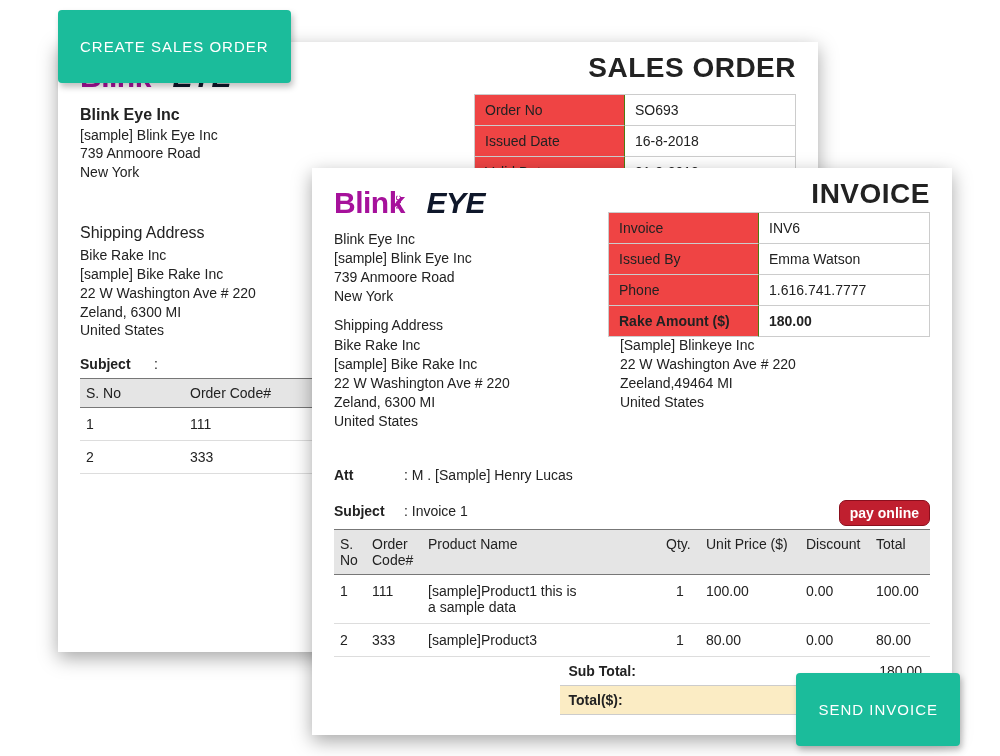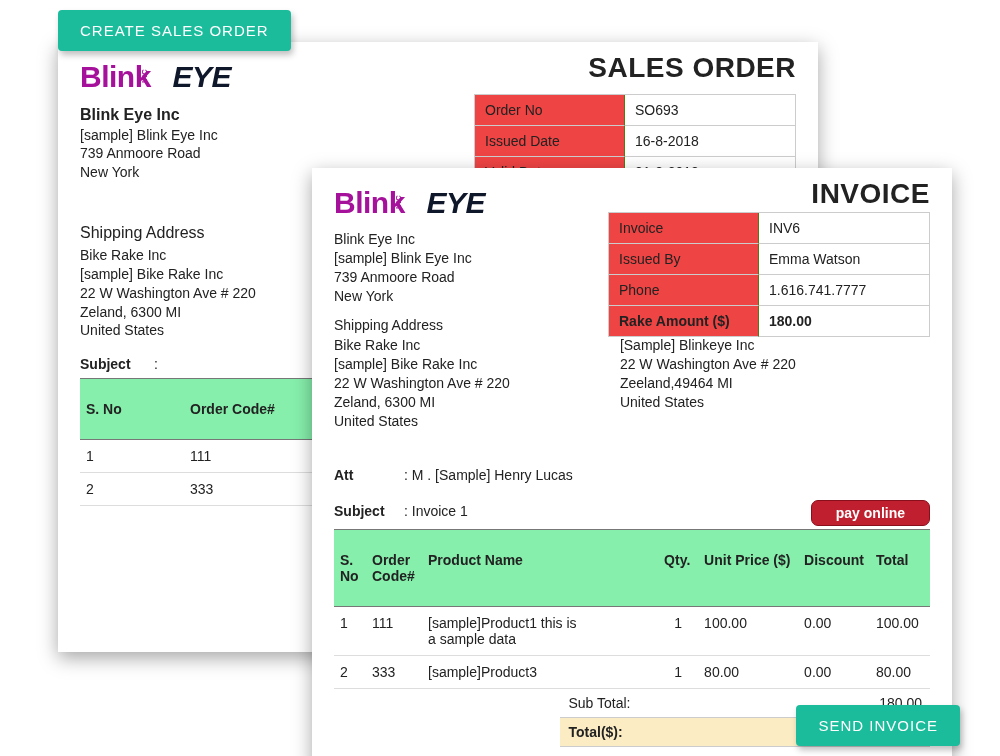--- a/index.html
+++ b/index.html
@@ -10,21 +10,21 @@
     font-family: Arial, Helvetica, sans-serif;
     background: #fff;
     position: relative;
     color: #222;
   }
   .btn {
     background: #1bbc9b;
     color: #fff;
     letter-spacing: 1px;
     font-size: 15px;
-    padding: 12px 22px;
+    padding: 28px 22px;
     border-radius: 4px;
     border: none;
     box-shadow: 2px 4px 6px rgba(0,0,0,.25);
     position: absolute;
     font-weight: 500;
   }
   .btn-create { top: 10px; left: 58px; z-index: 5; }
   .btn-send   { bottom: 10px; right: 40px; z-index: 5; }
 
   .doc {
@@ -107,57 +107,57 @@
   .att-line, .sub-line { font-size: 14px; }
   .att-line span.label, .sub-line span.label { display:inline-block; width:70px; font-weight:700;margin-top:20px; }
 
   .pay-btn {
     position: absolute;
     right: 22px;
     background: #c01f2f;
     color: #fff;
     font-weight: 700;
     font-size: 14px;
-    padding: 4px 24px;
+    padding: 4px 10px;
     border-radius: 7px;
     border: 1px solid #8a0f1d;
   }
 
   table.items {
     width: 100%;
     border-collapse: collapse;
     margin-top: 10px;
     font-size: 14px;
   }
   table.items thead th {
-    background: #86efac;
-    font-weight: 700;
+    background: #e5e5e5;
+    font-weight: 400;
     text-align: left;
-    padding: 22px 6px;
+    padding: 6px 6px;
     border-top: 1px solid #777;
     border-bottom: 1px solid #777;
     vertical-align: top;
     line-height: 1.15;
   }
   table.items td {
     padding: 8px 6px;
     vertical-align: top;
     border-bottom: 1px solid #ddd;
   }
   .num { text-align: left; }
   .ctr { text-align: center; }
 
   .totals {
     margin-left: auto;
     width: 62%;
     font-size: 14px;
     border-collapse: collapse;
   }
   .totals td { padding: 6px 8px; border-bottom: 1px solid #ccc; }
-  .totals .lbl { font-weight: 400; text-align: left; }
+  .totals .lbl { font-weight: 700; text-align: left; }
   .totals .amt { text-align: right; }
   .totals tr.grand td { background: #fbecc4; font-weight: 700; }
 
   
   .doc-so .meta-box { top: 52px; }
   .doc-so .subject-line { margin-top: 14px; }
   .doc-so .subject-line .label { font-weight: 700; display:inline-block; width:70px;}
   .doc-so table.items { margin-top: 6px; }
 </style>
 </head>

